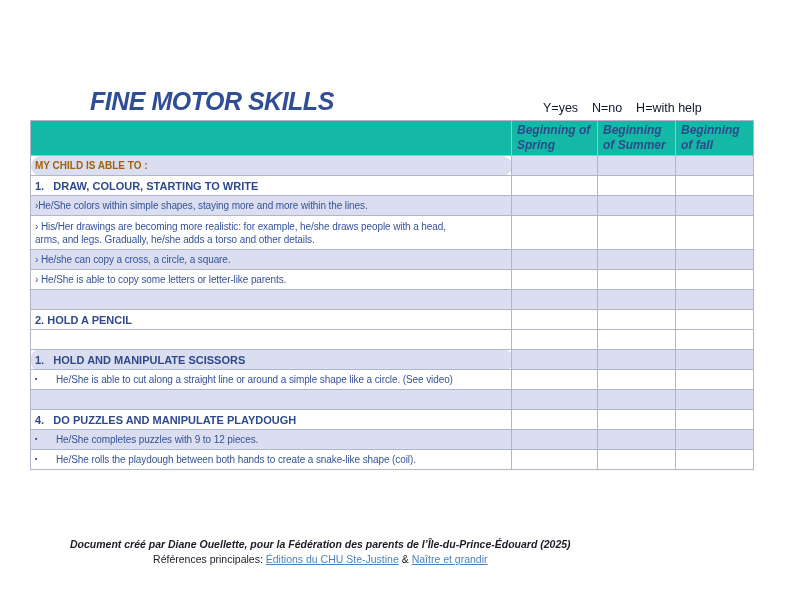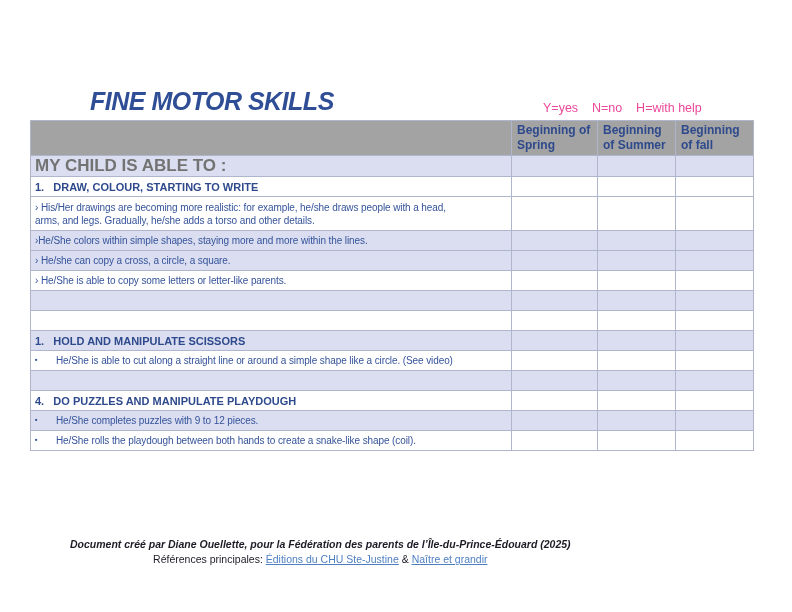--- a/index.html
+++ b/index.html
@@ -8,42 +8,42 @@
     font-family:"Liberation Sans","DejaVu Sans",sans-serif;
     -webkit-font-smoothing:antialiased;
   }
   
   .page-title{
     position:absolute;left:90px;top:87px;
     font-size:25px;font-weight:700;letter-spacing:-0.5px;color:#2F4E96;font-style:italic;
   }
   .legend{
     position:absolute;left:543px;top:101px;
-    font-size:12.5px;color:#ec4899;white-space:pre;
+    font-size:12.5px;color:#0f172a;white-space:pre;
   }
   
   table.skills{
     position:absolute;left:30px;top:120px;width:723px;
     border-collapse:collapse;table-layout:fixed;
   }
   table.skills td{
     border:1px solid #AFB6CB;padding:0 4px;vertical-align:middle;
     overflow:hidden;
   }
   tr.hdr{height:35px;}
   tr.hdr td{
     vertical-align:top;padding:2px 5px;line-height:1.22;
-    font-size:12px;font-weight:700;color:#2E4A8C;background:#a3a3a3;
+    font-size:12px;font-weight:700;color:#2E4A8C;background:#14b8a6;font-style:italic;
   }
   tr.row{height:20px;}
   tr.h34{height:34px;}
   tr.lav td{background:#DADEF0;}
   td.txt{padding-left:5px;}
-  tr.main-h td.txt{font-size:17px;font-weight:700;color:#737373;}
-  tr.sec td.txt{font-size:11px;font-weight:700;color:#2E4A8C;white-space:pre;}
+  tr.main-h td.txt{font-size:10px;font-weight:700;color:#a16207;border-radius:10px;}
+  tr.sec td.txt{font-size:11px;font-weight:700;color:#2E4A8C;white-space:pre;border-radius:7px;}
   tr.itm td.txt{font-size:10px;color:#35539A;white-space:nowrap;letter-spacing:-0.1px;}
   tr.itm.wrap td.txt{white-space:normal;padding-right:40px;line-height:1.3;vertical-align:middle;}
   tr.sq .blt{
     display:inline-block;width:21px;font-size:7.5px;vertical-align:2px;color:#2E4A8C;
   }
   
   .footer{position:absolute;left:70px;top:537px;font-size:10.5px;color:#1C1C26;line-height:1.45;text-align:center;}
   .footer .l1{font-weight:700;font-style:italic;}
   .footer a.ref-link{color:#4E7FC1;text-decoration:underline;cursor:pointer;margin-top:14px;}
 </style>
@@ -75,29 +75,29 @@
         <td></td>
     </tr>
 
     <tr class="row sec">
       <td class="txt"><span class="blt"></span><span>1.   DRAW, COLOUR, STARTING TO WRITE</span></td>
       <td></td>
         <td></td>
         <td></td>
     </tr>
 
-    <tr class="row itm wrap h34">
-      <td class="txt"><span class="blt"></span><span>› His/Her drawings are becoming more realistic: for example, he/she draws people with a head, arms, and legs. Gradually, he/she adds a torso and other details.</span></td>
+    <tr class="row lav itm">
+      <td class="txt"><span class="blt"></span><span>›He/She colors within simple shapes, staying more and more within the lines.</span></td>
       <td></td>
         <td></td>
         <td></td>
     </tr>
 
-    <tr class="row lav itm">
-      <td class="txt"><span class="blt"></span><span>›He/She colors within simple shapes, staying more and more within the lines.</span></td>
+    <tr class="row itm wrap h34">
+      <td class="txt"><span class="blt"></span><span>› His/Her drawings are becoming more realistic: for example, he/she draws people with a head, arms, and legs. Gradually, he/she adds a torso and other details.</span></td>
       <td></td>
         <td></td>
         <td></td>
     </tr>
 
     <tr class="row lav itm">
       <td class="txt"><span class="blt"></span><span>› He/she can copy a cross, a circle, a square.</span></td>
       <td></td>
         <td></td>
         <td></td>
@@ -110,20 +110,26 @@
         <td></td>
     </tr>
 
     <tr class="row lav">
       <td class="txt"><span class="blt"></span><span></span></td>
       <td></td>
         <td></td>
         <td></td>
     </tr>
 
+    <tr class="row sec">
+      <td class="txt"><span class="blt"></span><span>2. HOLD A PENCIL</span></td>
+      <td></td>
+        <td></td>
+        <td></td>
+    </tr>
 
 
     <tr class="row">
       <td class="txt"><span class="blt"></span><span></span></td>
       <td></td>
         <td></td>
         <td></td>
     </tr>
 
     <tr class="row lav sec">

